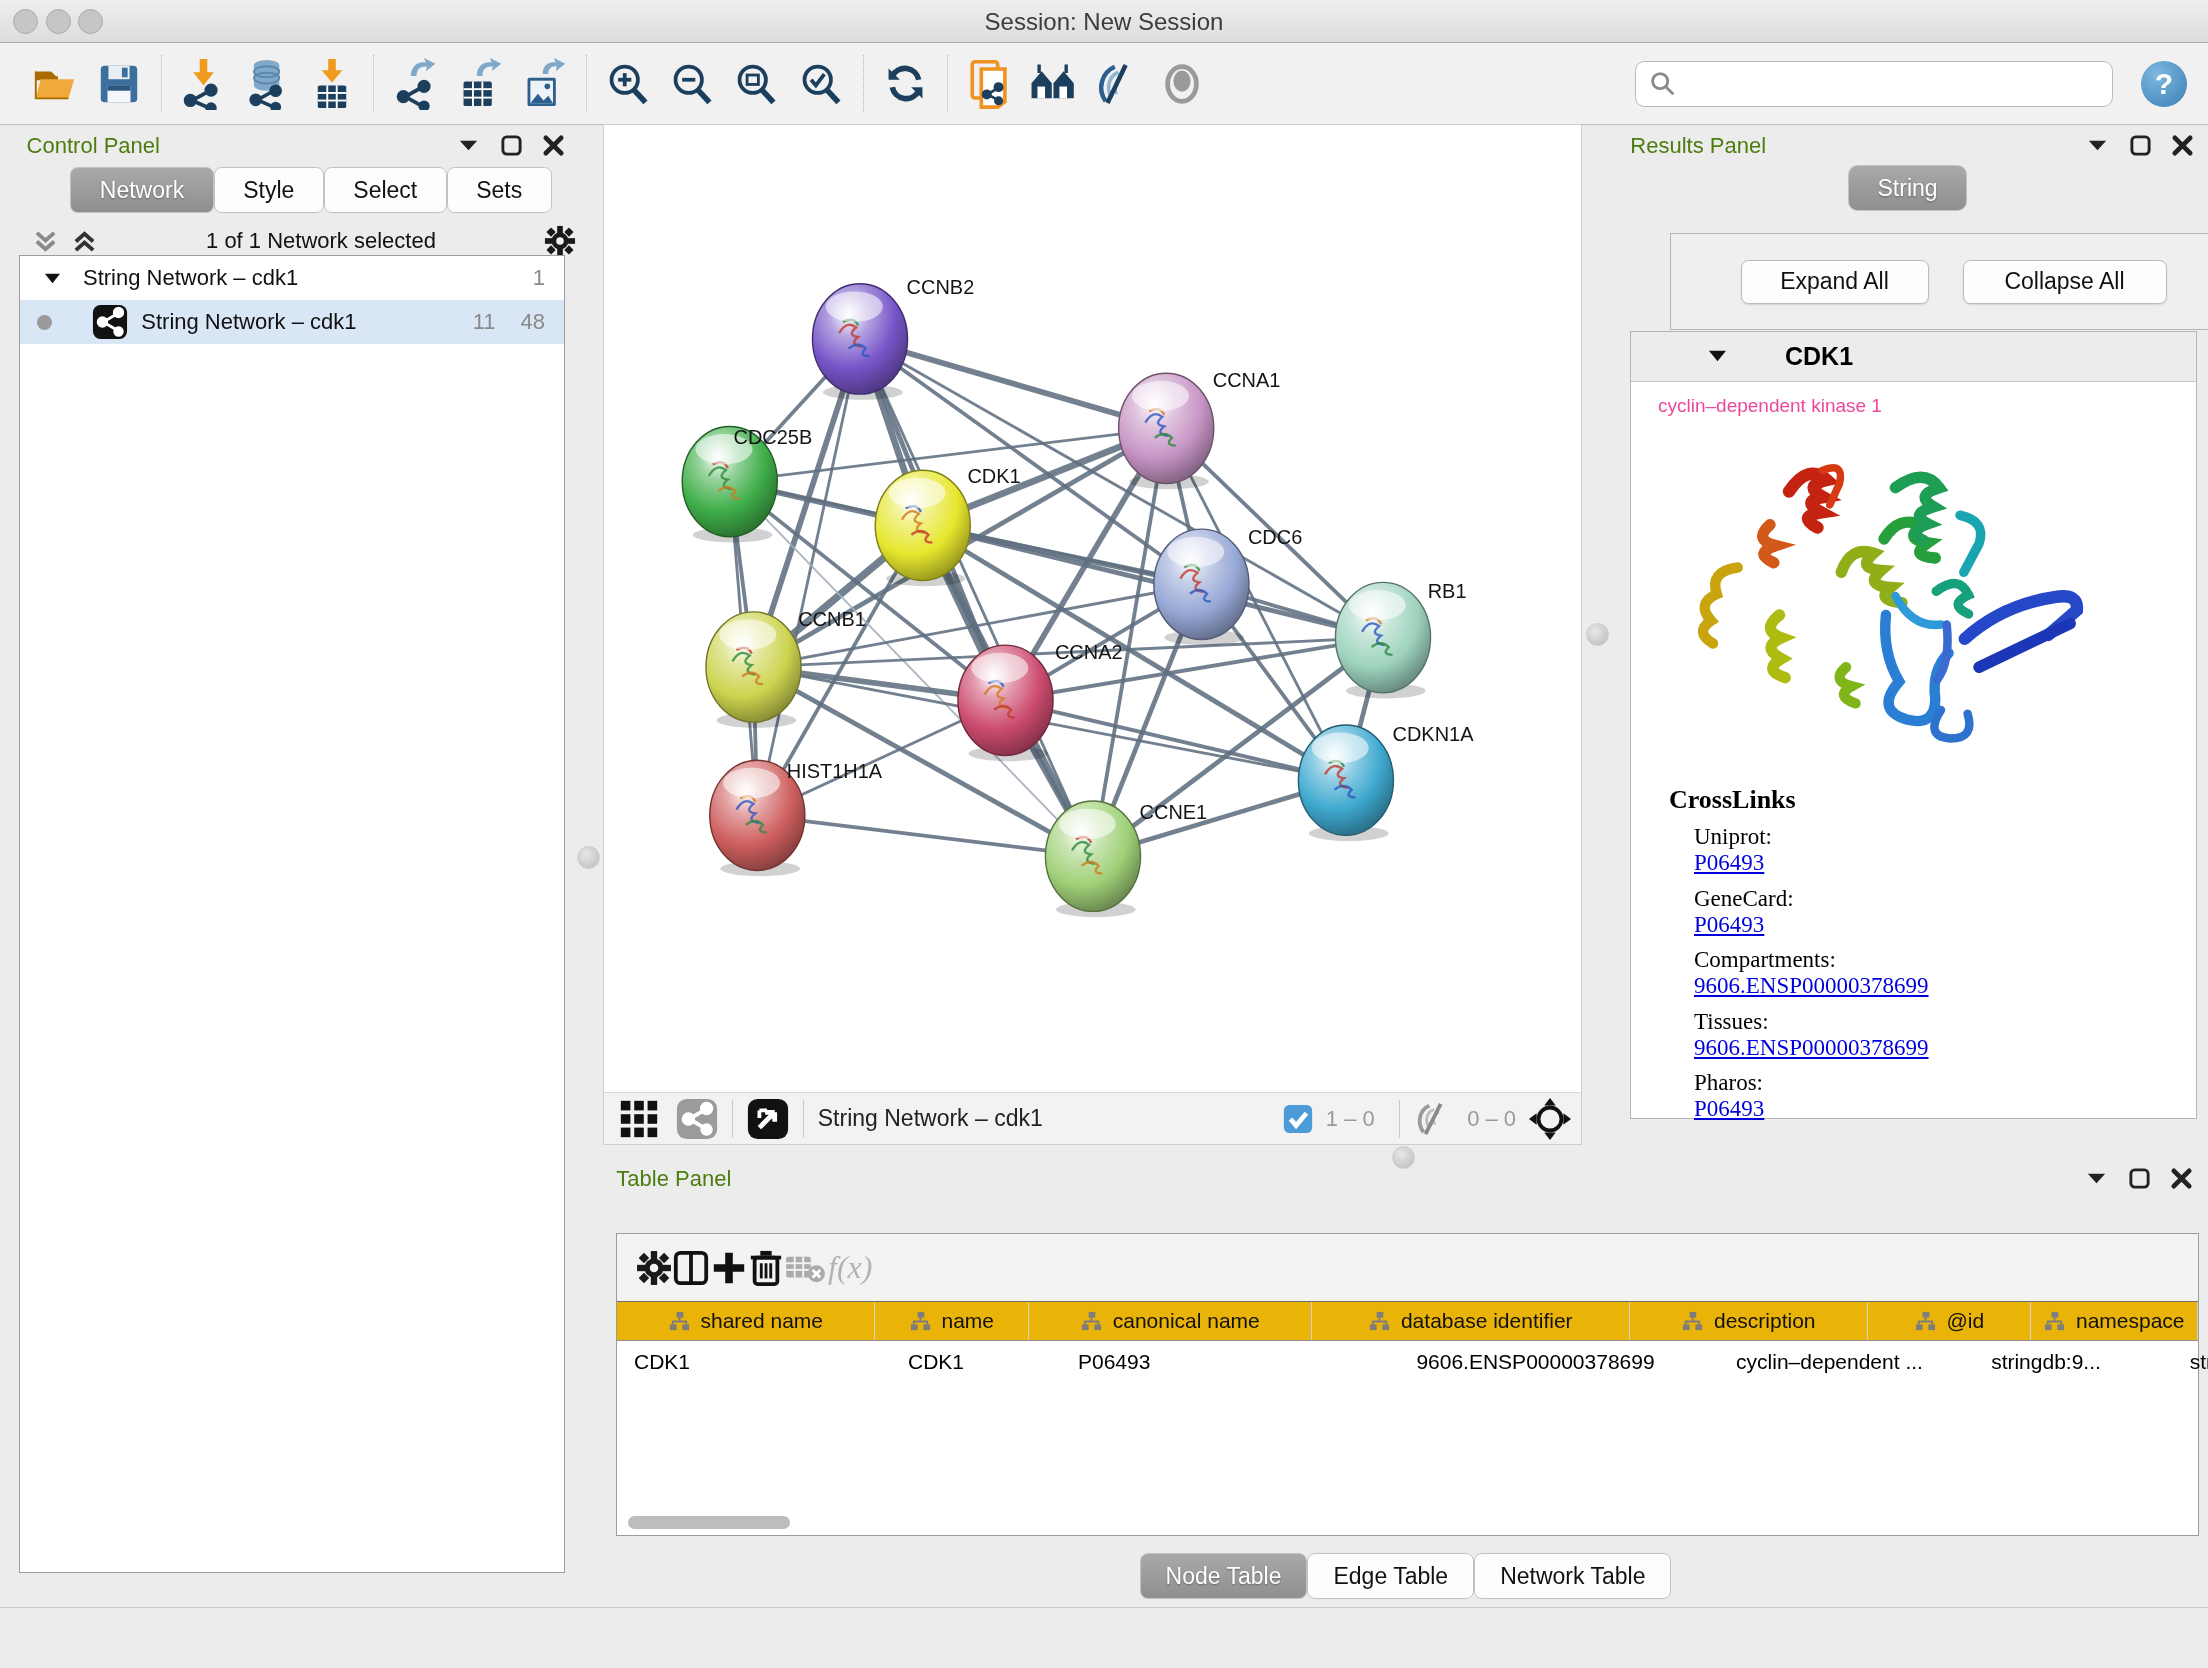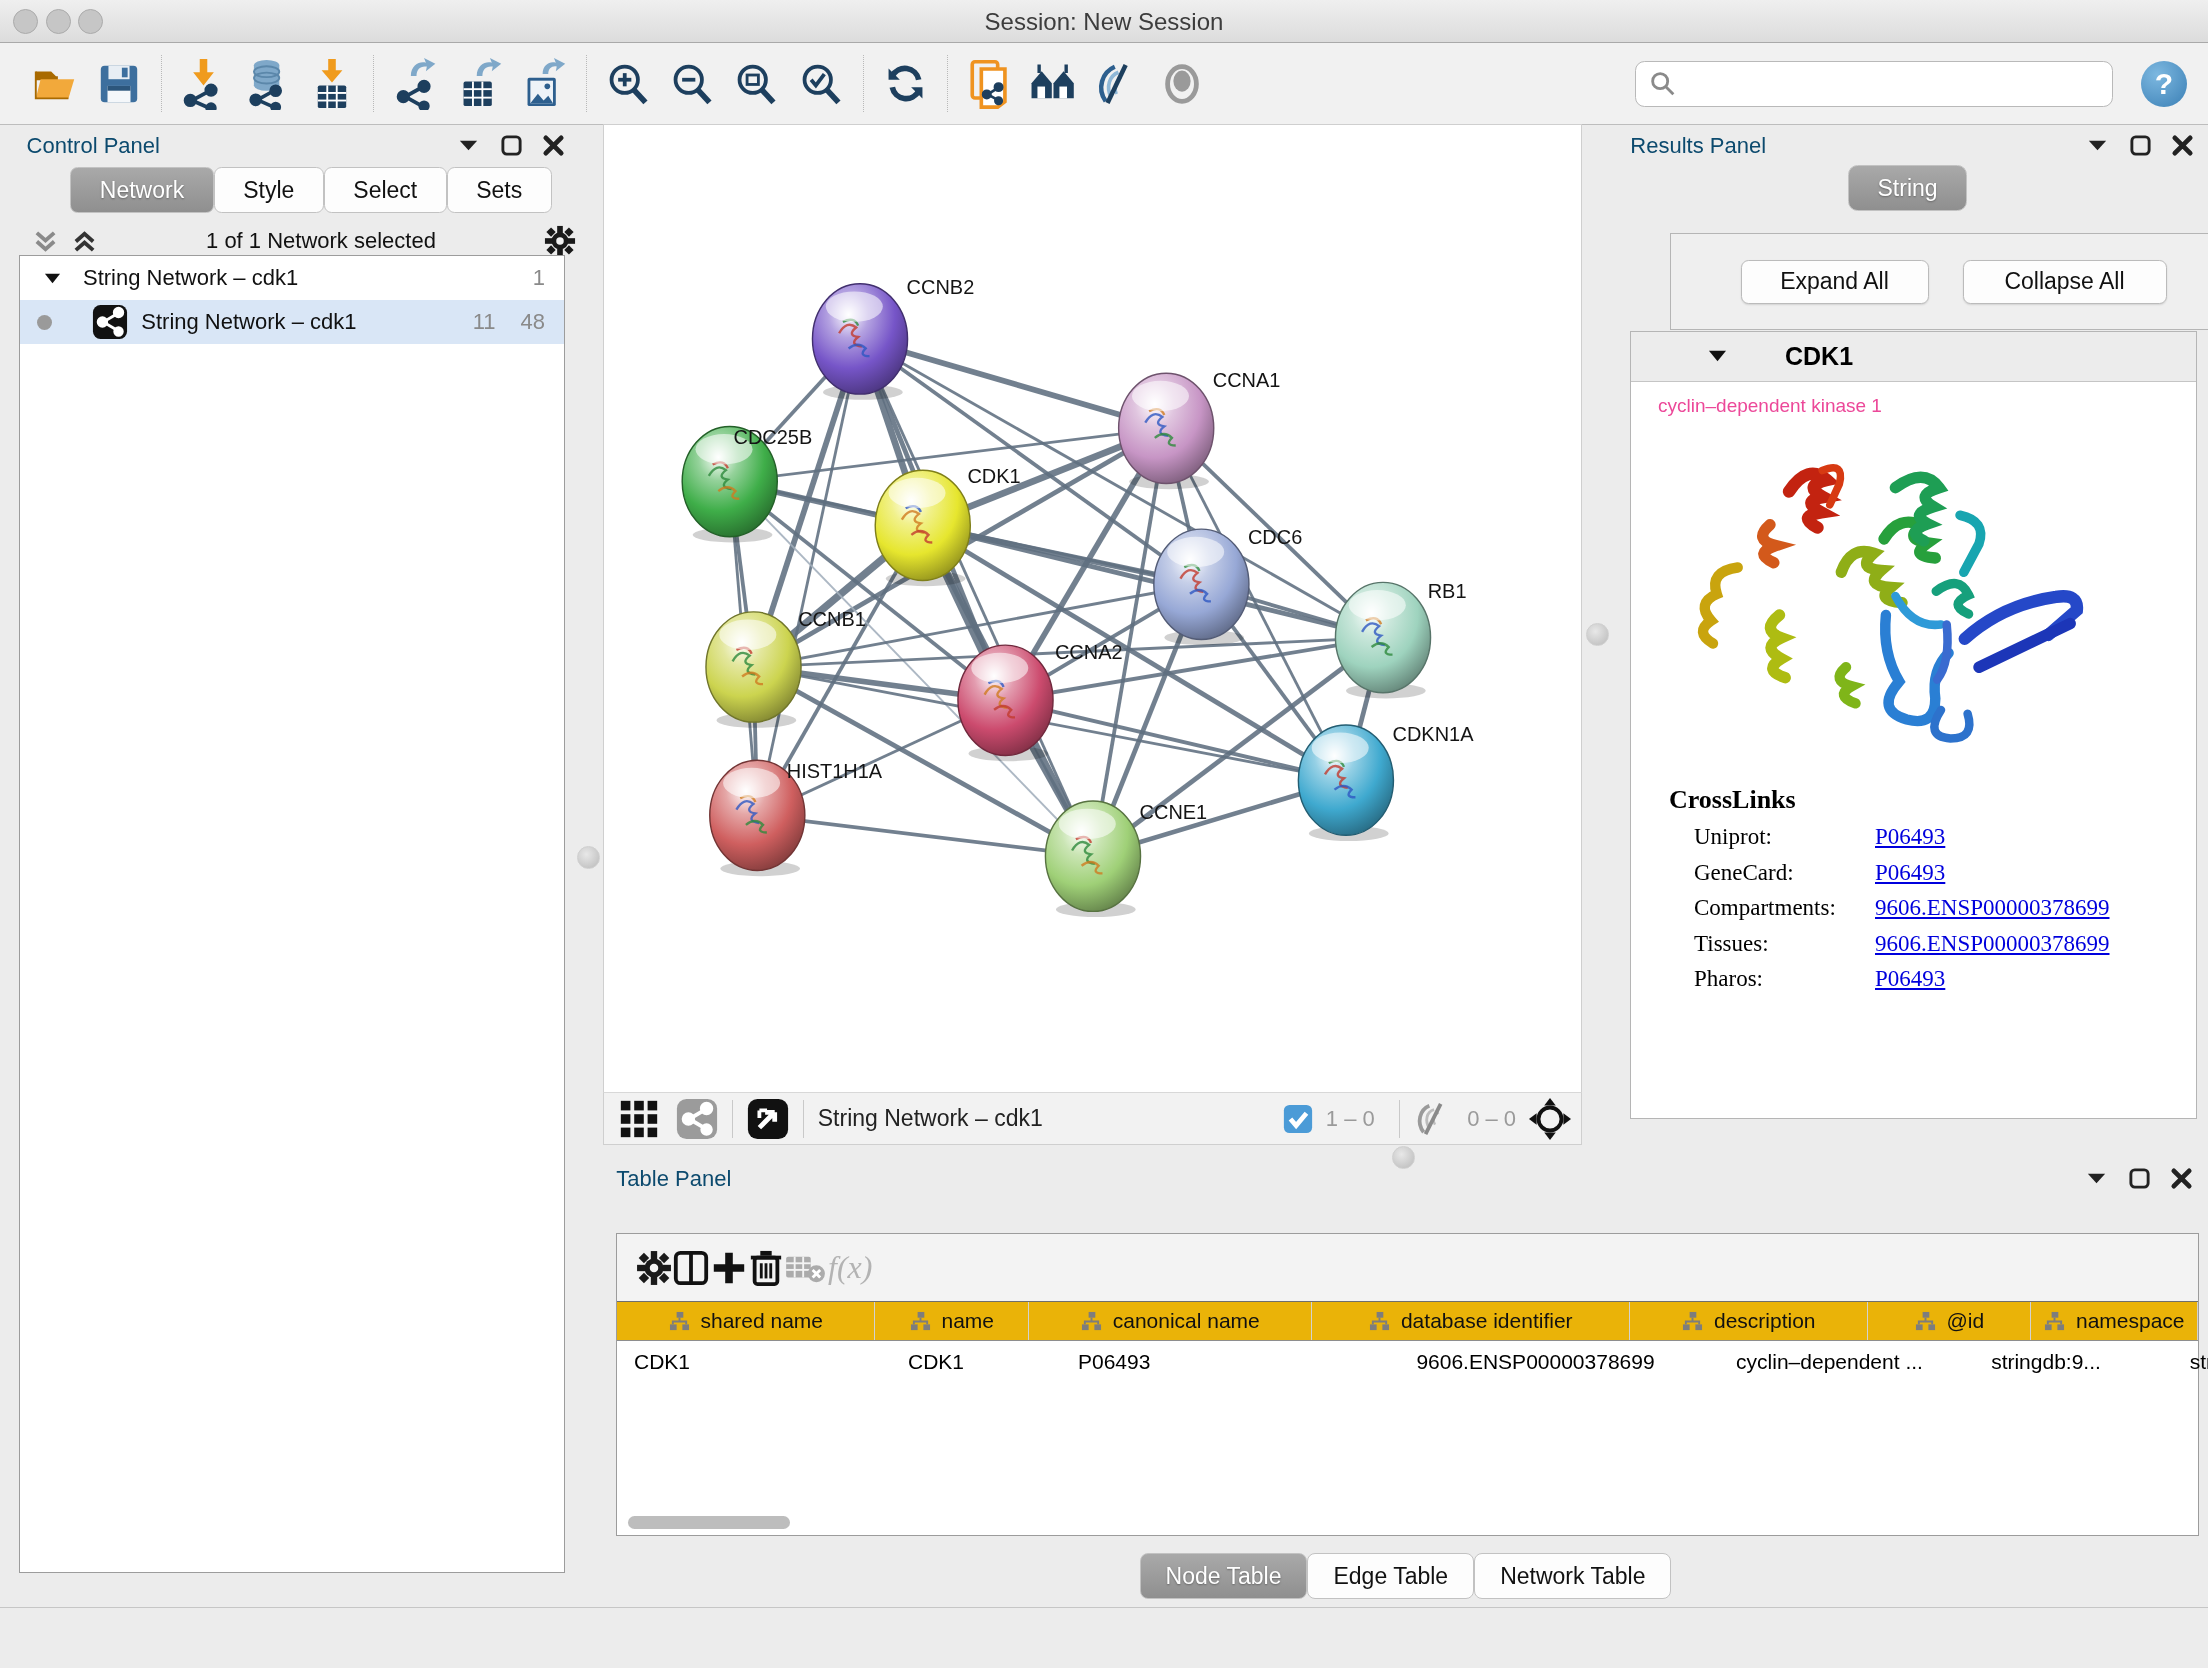--- a/index.html
+++ b/index.html
@@ -10,42 +10,42 @@
   .traffic{width:23px;height:23px;border-radius:50%;background:#c6c6c6;border:1px solid #ababab;top:8.6px;}
   #win-title{width:100%;text-align:center;top:7.6px;font-size:24px;color:#3c3c3c;}
   
   #toolbar{left:0;top:43px;width:2208px;height:81px;background:#f1f1f1;border-bottom:1px solid #bdbdbd;display:flex;align-items:center;}
   .tb-ico{width:49px;height:49px;margin:0 7.6px;display:flex;align-items:center;justify-content:center;}
   .tb-div{width:0;height:57px;border-left:1.9px dotted #b9b9b9;margin:0 9.5px;}
   #search-wrap{margin-left:auto;width:476px;height:44px;background:#fff;border:1.9px solid #b9b9b9;border-radius:9.5px;display:flex;align-items:center;margin-right:28.5px;}
   #search-wrap input{border:none;outline:none;font-size:21px;flex:1;background:transparent;font-family:"Liberation Sans",sans-serif;}
   #help-btn{width:46px;height:46px;border-radius:50%;background:radial-gradient(circle at 35% 30%,#7db8e0,#3a7fb5);color:#fff;font-size:30px;font-weight:bold;display:flex;align-items:center;justify-content:center;margin-right:21px;}
   
-  .panel-title{font-size:22px;color:#0c4a6e;}
+  .panel-title{font-size:22px;color:#4d7c0f;}
   .panel-ctrl{display:flex;gap:19px;align-items:center;}
   .tab{height:44px;padding:0 28.5px;background:#fdfdfd;border:1px solid #c2c2c2;display:flex;align-items:center;font-size:23px;color:#111;border-radius:7.6px 7.6px 7.6px 7.6px;}
   .tab.sel{background:linear-gradient(#a9a9a9,#8f8f8f);color:#fff;text-shadow:0 1px 1.9px #666;}
   .btn{background:#fdfdfd;border:1px solid #bbb;border-radius:7.6px;display:flex;align-items:center;justify-content:center;font-size:23px;color:#111;box-shadow:0 1px 1.9px rgba(0,0,0,.12);}
   
   #tree-box{left:19px;top:255px;width:544px;height:1316px;background:#fff;border:1px solid #9c9c9c;}
   .tree-row{position:relative;width:100%;height:44px;display:flex;align-items:center;font-size:22px;color:#111;}
   .tree-row.sel{background:#d9e6f6;}
   .count{color:#8a8a8a;font-size:22px;}
   
   #canvas{left:603px;top:124px;width:977px;height:968px;background:#fff;border:1px solid #cfcfcf;}
   #net-footer{left:603px;top:1092px;width:977px;height:51px;background:#f2f2f2;border:1px solid #cfcfcf;border-top:1px solid #d8d8d8;display:flex;align-items:center;}
   .nf-div{width:0;height:38px;border-left:1px solid #c9c9c9;margin:0 13.3px;}
   #net-footer .title{font-size:23px;color:#222;}
   .nf-count{font-size:22px;color:#9a9a9a;}
   
   #results-outer{left:1630px;top:233px;width:565px;height:95px;background:#efefef;border:1.9px solid #b5b5b5;display:flex;align-items:center;justify-content:center;gap:34px;margin-left:40px;}
   #results-box{left:1630px;top:331px;width:565px;height:786px;background:#fff;border:1.9px solid #b5b5b5;}
   #cdk1-header{height:49px;background:#ececec;border-bottom:1px solid #c5c5c5;display:flex;align-items:center;}
   .serif{font-family:"Liberation Serif",serif;}
-  .xl-row{display:flex;font-size:23px;margin:9.5px 0 9.5px 63px;}
+  .xl-row{display:flex;font-size:23px;margin:9.5px 0 9.5px 63px;flex-direction:column;}
   .xl-label{width:181px;color:#000;}
   .xl-link{color:#0000dd;text-decoration:underline;}
   
   #table-container{left:616px;top:1233px;width:1581px;height:301px;background:#fff;border:1.9px solid #9c9c9c;}
   #table-toolbar{height:67px;background:#f3f3f3;display:flex;align-items:center;padding-left:19px;}
   #tbl-header{display:flex;height:38px;background:#eab308;border-top:1.9px solid #6e6e6e;border-bottom:1.9px solid #8e8e8e;}
   .th{display:flex;align-items:center;justify-content:center;gap:9.5px;font-size:21px;color:#111;border-right:1px solid #d2d2d2;overflow:hidden;white-space:nowrap;}
   #tbl-row{display:flex;height:42px;background:#fff;}
   .td{display:flex;align-items:center;font-size:21px;color:#000;padding-left:17px;overflow:hidden;white-space:nowrap;}
   #hscroll{position:absolute;left:11.4px;bottom:5.7px;width:162px;height:13.3px;background:#bdbdbd;border-radius:6.7px;}

